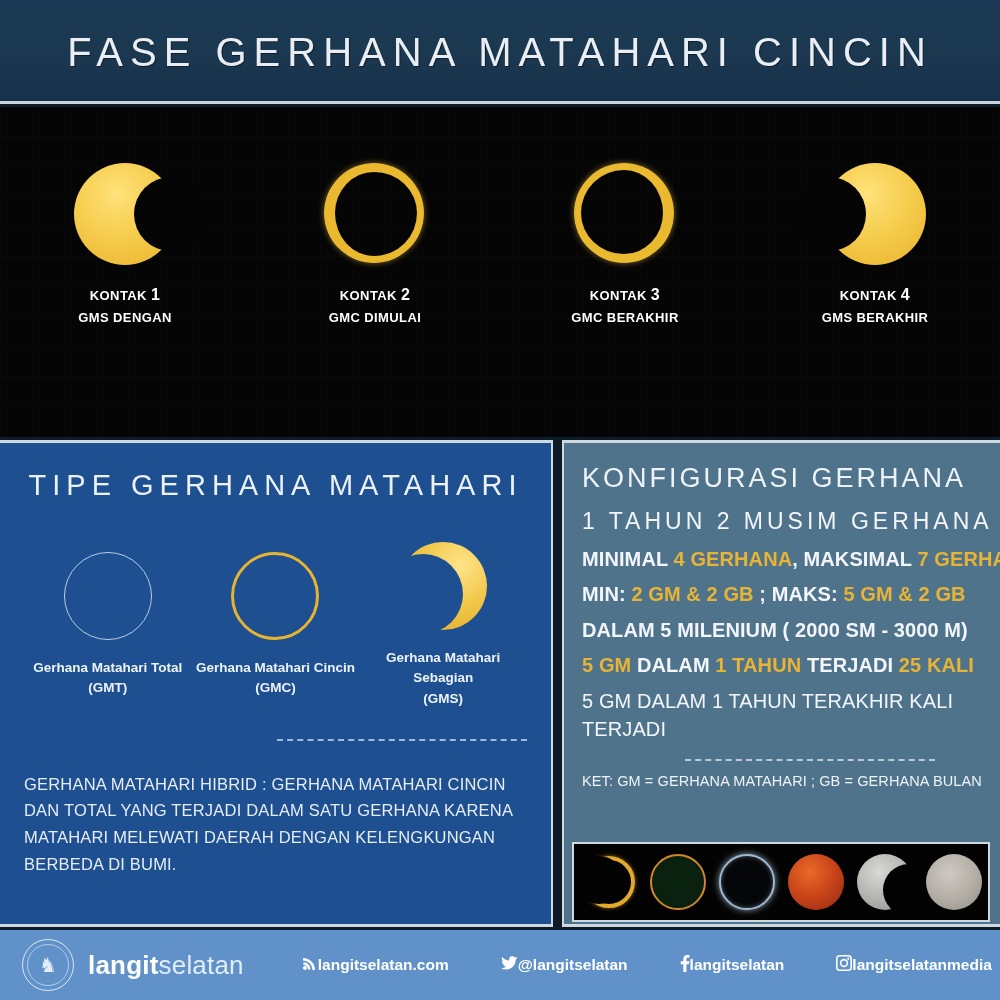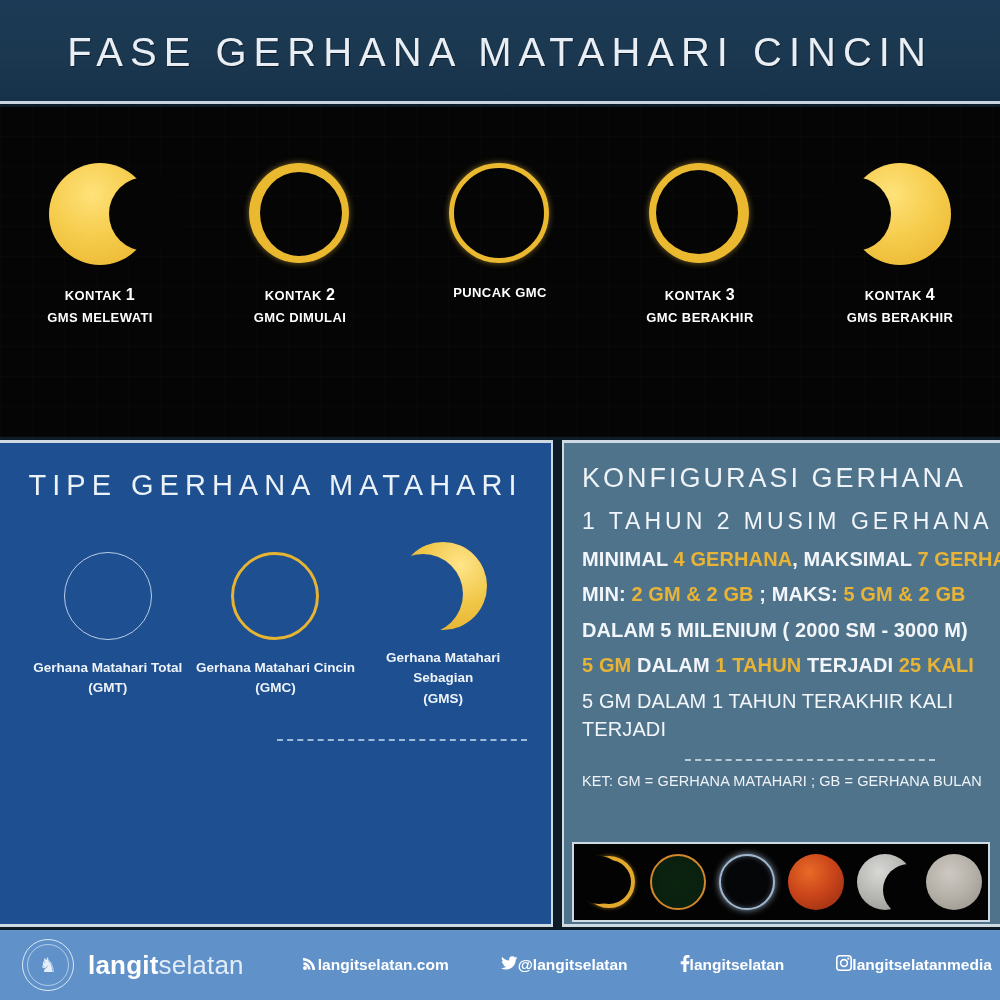--- a/index.html
+++ b/index.html
@@ -224,43 +224,35 @@
   <div class="phase-row">
 
     <div class="phase">
       <div class="disc">
         <div class="sun-full"></div>
           <div class="bite right"></div>
       </div>
       <div class="phase-cap">
         <span>KONTAK</span>
         <span class="n">1</span><br>
-        <span>GMS MELEWATI</span>
+        <span>GMS DENGAN</span>
       </div>
     </div>
 
     <div class="phase">
       <div class="disc">
         <div class="ring off-l"></div>
       </div>
       <div class="phase-cap">
         <span>KONTAK</span>
         <span class="n">2</span><br>
         <span>GMC DIMULAI</span>
       </div>
     </div>
 
-    <div class="phase">
-      <div class="disc">
-        <div class="ring thin"></div>
-      </div>
-      <div class="phase-cap">
-        <span>PUNCAK GMC</span>
-      </div>
-    </div>
 
     <div class="phase">
       <div class="disc">
         <div class="ring off-r"></div>
       </div>
       <div class="phase-cap">
         <span>KONTAK</span>
         <span class="n">3</span><br>
         <span>GMC BERAKHIR</span>
       </div>
@@ -313,20 +305,21 @@
           </div>
       </div>
       <div class="type-lbl">
         <span>Gerhana Matahari Sebagian</span><br>
         <span>(GMS)</span>
       </div>
     </div>
   </div>
 
   <div class="dash-div"></div>
+  <div class="hybrid">GERHANA MATAHARI HIBRID : GERHANA MATAHARI CINCIN DAN TOTAL YANG TERJADI DALAM SATU GERHANA KARENA MATAHARI MELEWATI DAERAH DENGAN KELENGKUNGAN BERBEDA DI BUMI.</div>
 </div>
 
 <div class="panel-right">
   <h2>KONFIGURASI GERHANA</h2>
   <div class="kg-lead">1 TAHUN 2 MUSIM GERHANA</div>
 
   <div class="kg-line">
     <span>MINIMAL </span><span class="gold">4 GERHANA</span><span>, MAKSIMAL </span><span class="gold">7 GERHANA</span>
   </div>
 

